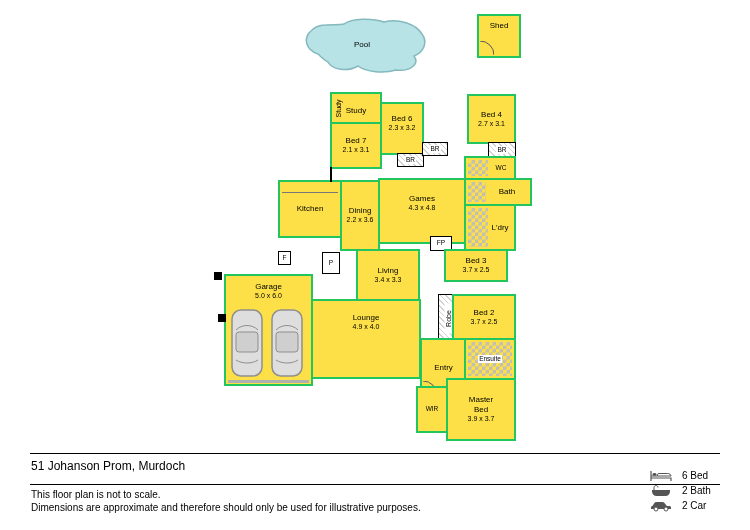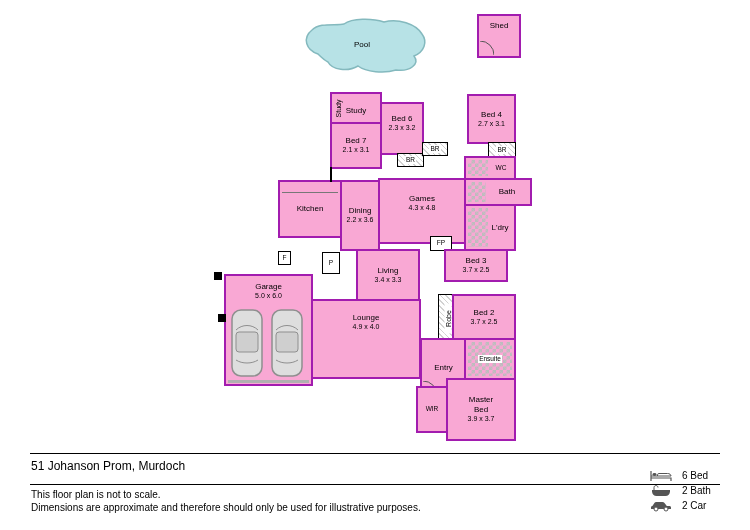--- a/index.html
+++ b/index.html
@@ -1,19 +1,19 @@
 <!DOCTYPE html>
 <html><head>
 <meta charset="utf-8">
 <style>
   html,body{margin:0;padding:0;background:#fff;}
   .canvas{position:relative;width:750px;height:530px;background:#fff;
           font-family:"Liberation Sans",sans-serif;color:#000;overflow:hidden;}
   .plan{position:absolute;inset:0;}
-  .room{position:absolute;border:2px solid #a21caf;background:#f9a8d4;box-sizing:border-box;}
+  .room{position:absolute;border:2px solid #22c55e;background:#fde047;box-sizing:border-box;}
   .fixture{position:absolute;border:1px solid #000;background:#fff;box-sizing:border-box;}
   .lbl{position:absolute;inset:0;display:flex;flex-direction:column;align-items:center;
        justify-content:center;text-align:center;font-size:8px;line-height:1.25;}
   .lbl.top{justify-content:flex-start;}
   .dims{font-size:7px;}
   .tinyf{font-size:6.5px;}
   .chip{background:#fff;padding:0 1px;}
   .tiles{background-image:
       linear-gradient(45deg,#bdbdbd 25%,transparent 25%,transparent 75%,#bdbdbd 75%),
       linear-gradient(45deg,#bdbdbd 25%,transparent 25%,transparent 75%,#bdbdbd 75%);

